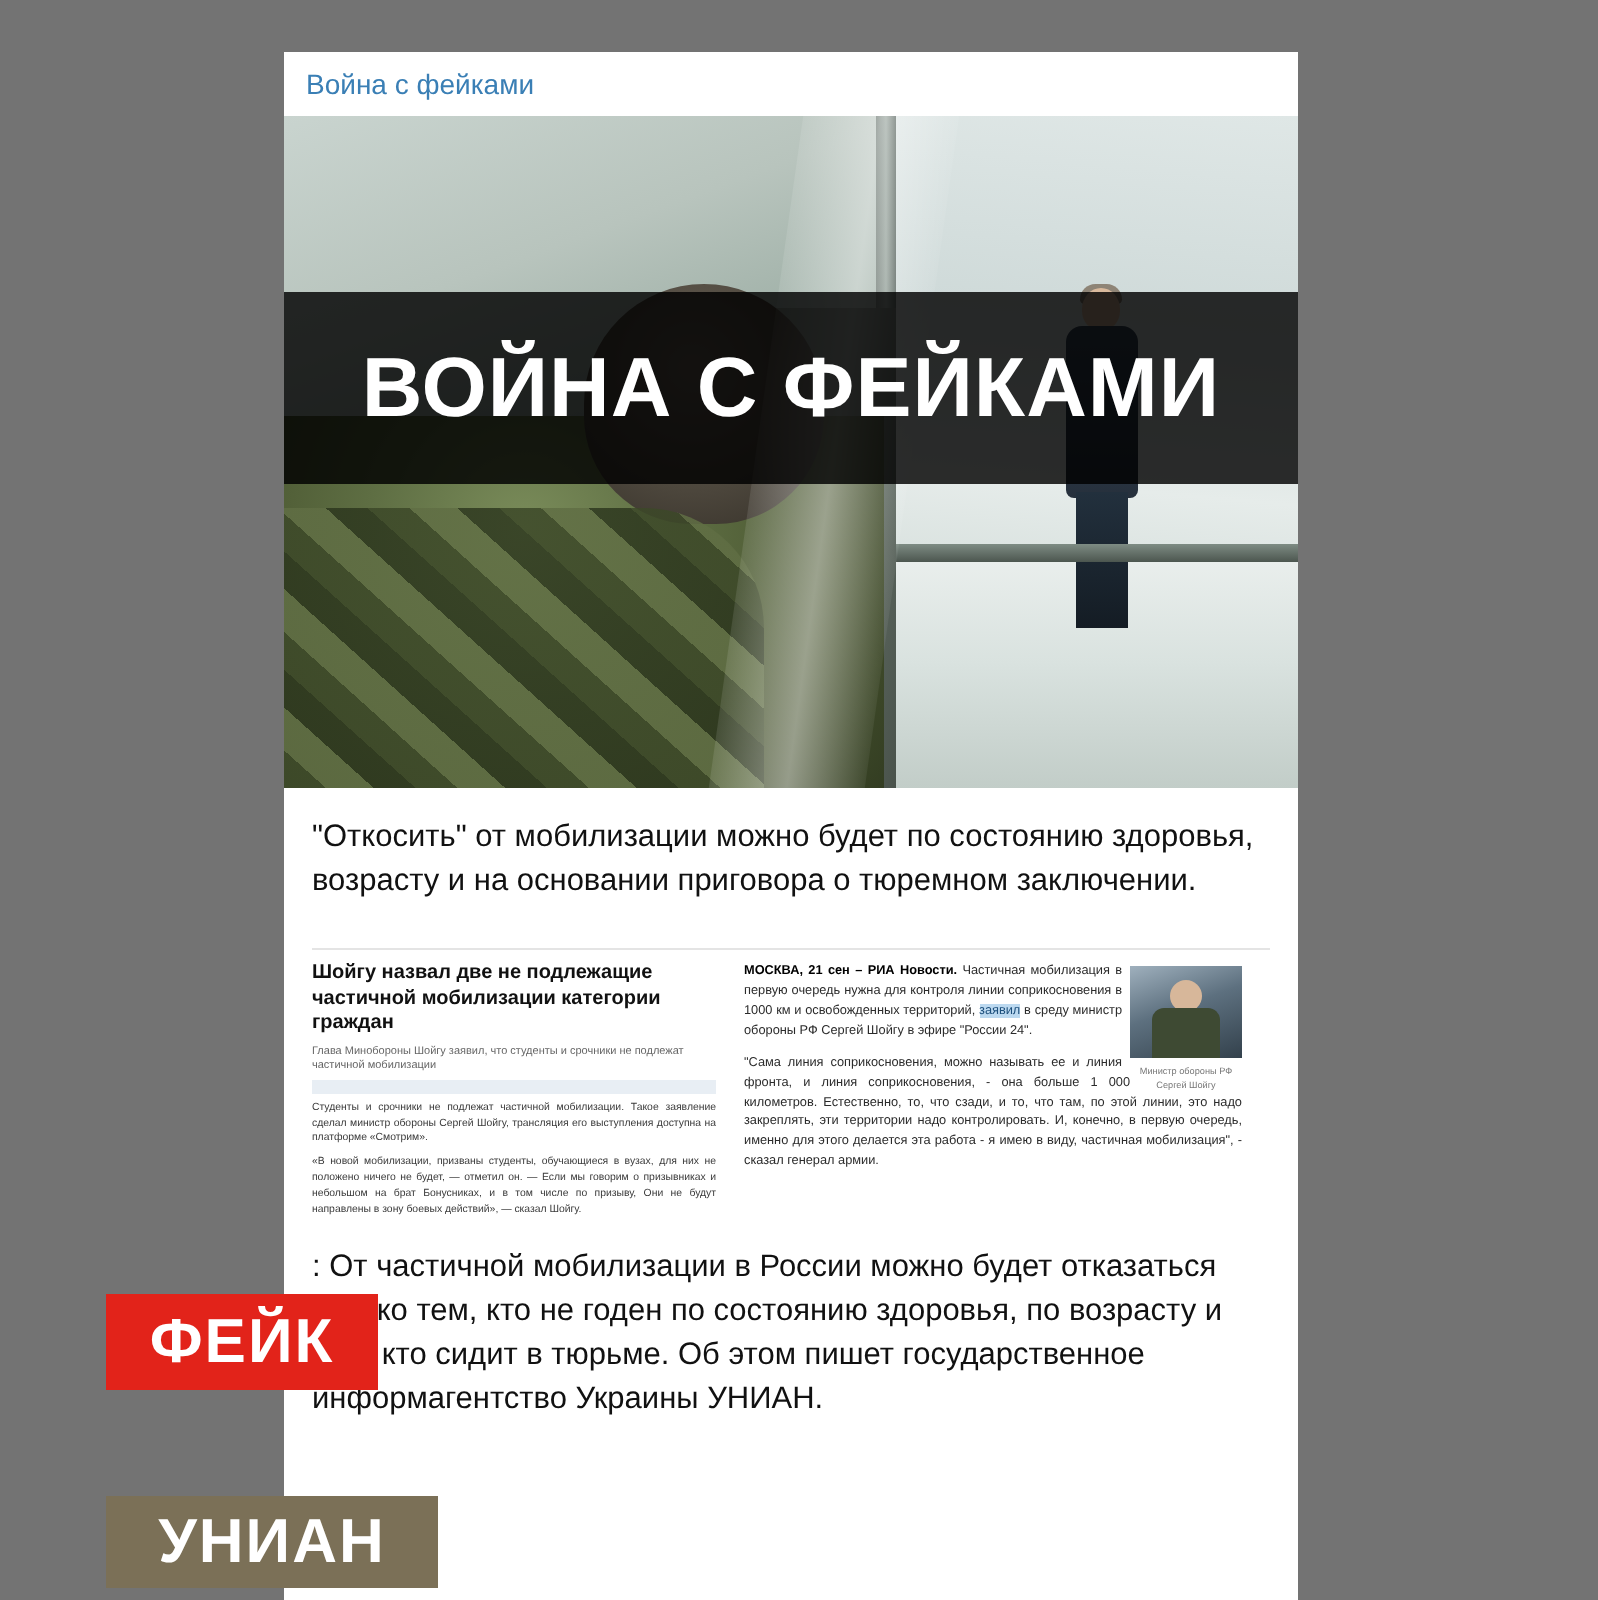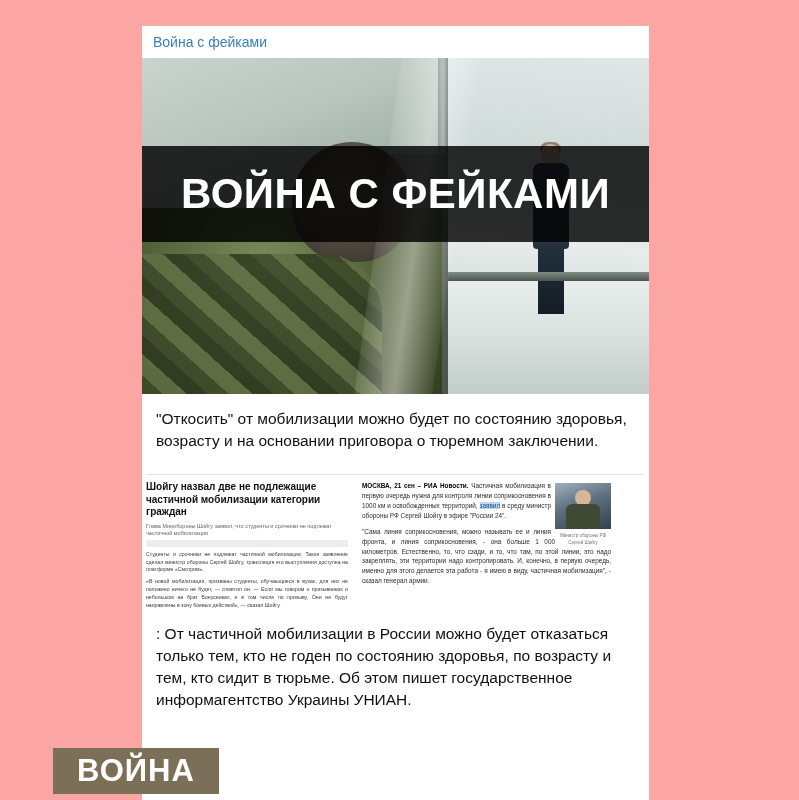--- a/index.html
+++ b/index.html
@@ -10,21 +10,21 @@
   body {
     width: 799px;
     height: 800px;
     overflow: hidden;
     font-family: "Liberation Sans", sans-serif;
   }
   #screen {
     position: relative;
     width: 799px;
     height: 800px;
-    background: #fca5a5;
+    background: #737373;
     overflow: hidden;
   }
   
   .post-card {
     position: absolute;
     left: 142px;
     top: 26px;
     width: 507px;
     height: 774px;
     background: #ffffff;
@@ -163,21 +163,21 @@
   .post-text {
     padding: 14px 14px 6px 14px;
     color: #111111;
     font-size: 15.5px;
     line-height: 1.42;
     font-family: "Liberation Sans", sans-serif;
   }
   .post-text p { margin: 0 0 16px 0; }
   
   .embed {
-    margin: 0 4px;
+    margin: 0 14px;
     height: 140px;
     display: flex;
     background: #ffffff;
     border-top: 1px solid #e4e4e4;
     overflow: hidden;
   }
   .embed-left {
     width: 210px;
     padding: 6px 8px 0 0;
     box-sizing: border-box;
@@ -345,18 +345,21 @@
       </div>
     </div>
 
     <div class="post-text-lower">
       <p>: От частичной мобилизации в России можно будет отказаться только тем, кто не годен по состоянию здоровья, по возрасту и тем, кто сидит в тюрьме. Об этом пишет государственное информагентство Украины УНИАН.</p>
 
     </div>
 
   </div>
 
+  <div class="banner banner-fake">
+    <span>ФЕЙК</span>
+  </div>
 
   <div class="banner banner-truth">
-    <span>ВОЙНА</span>
+    <span>УНИАН</span>
   </div>
 
 </div>
 
 </body></html>

